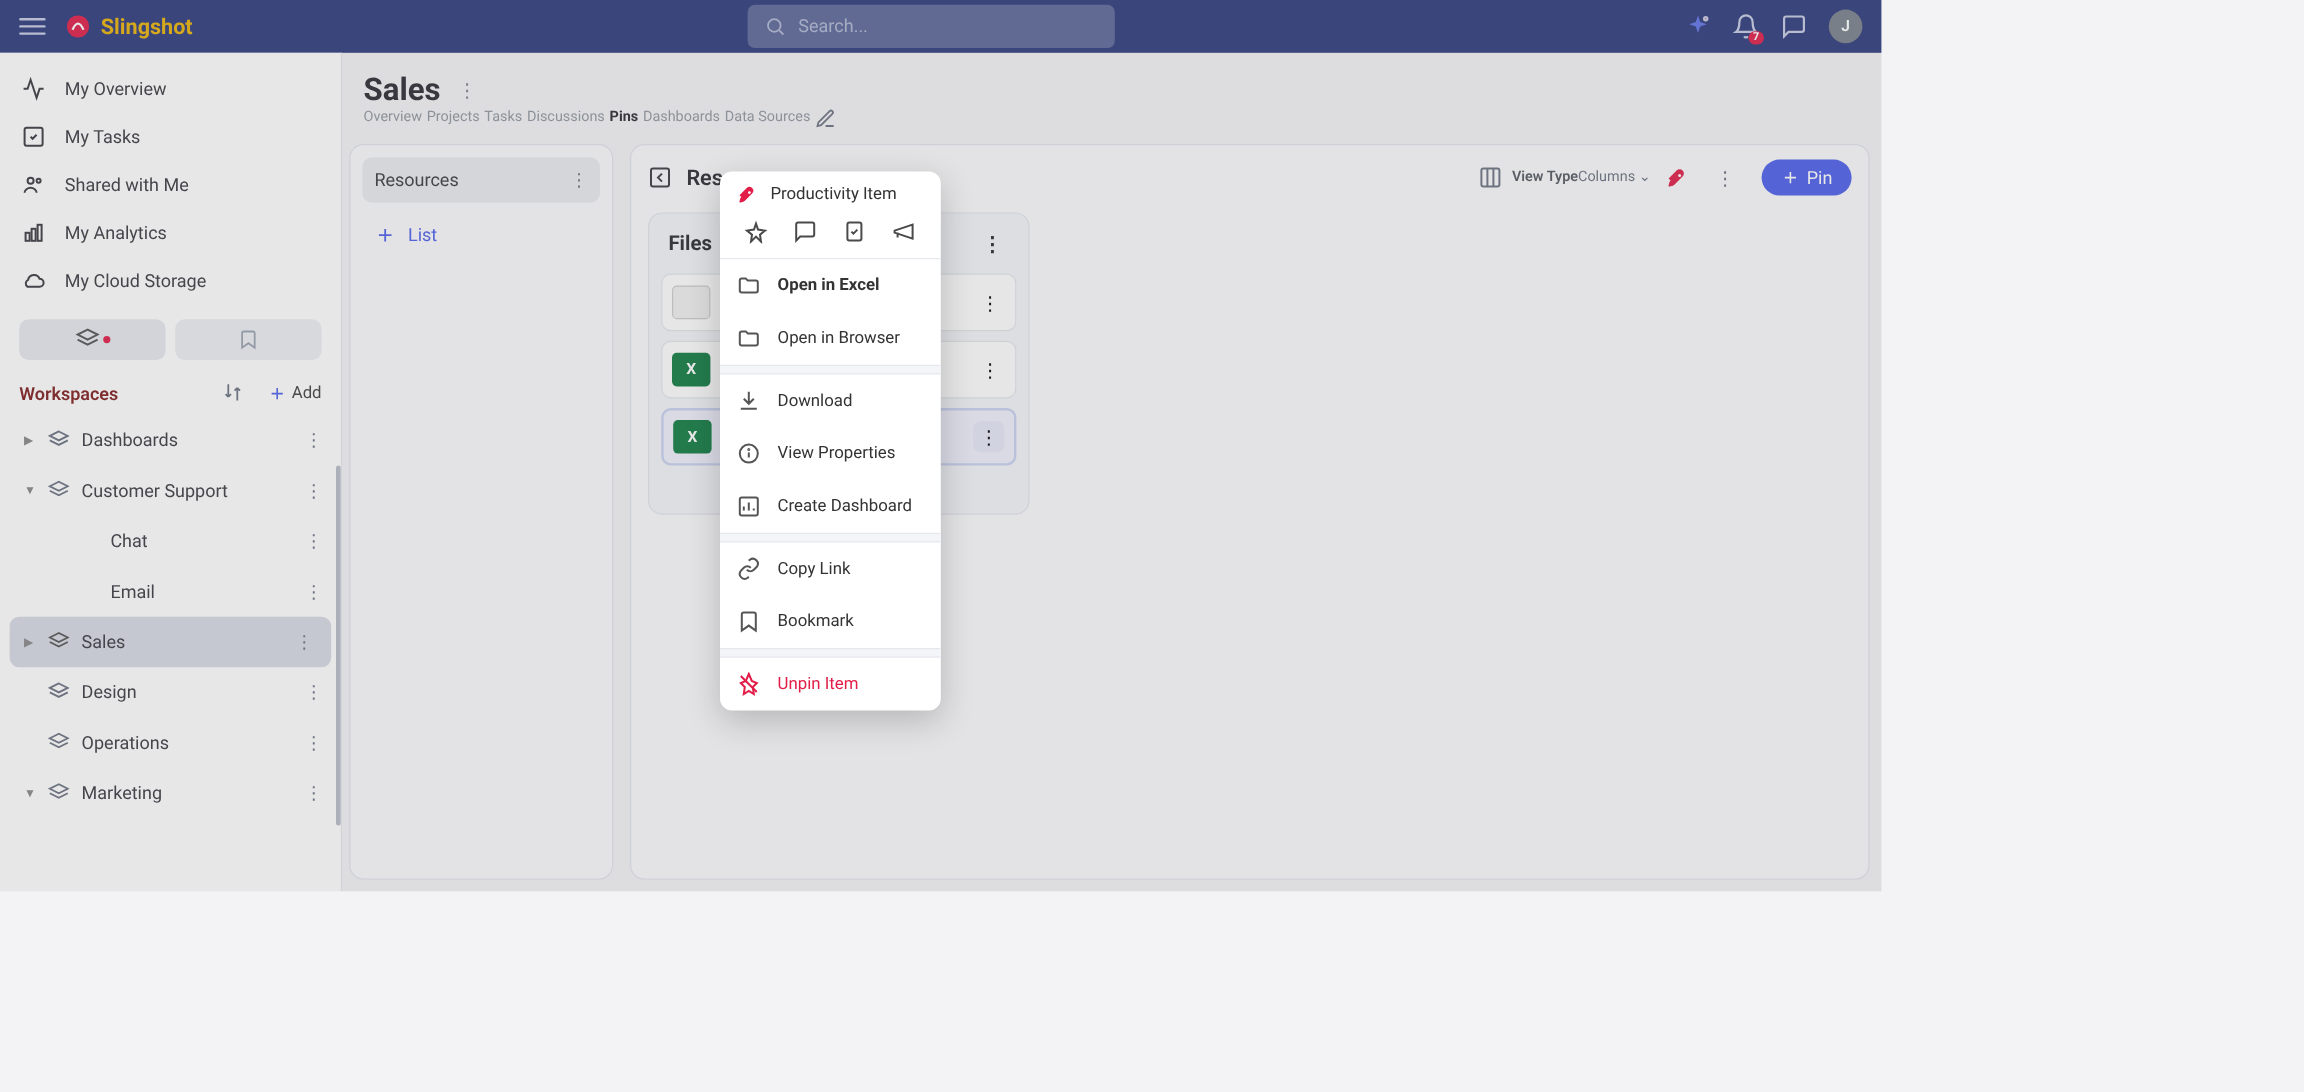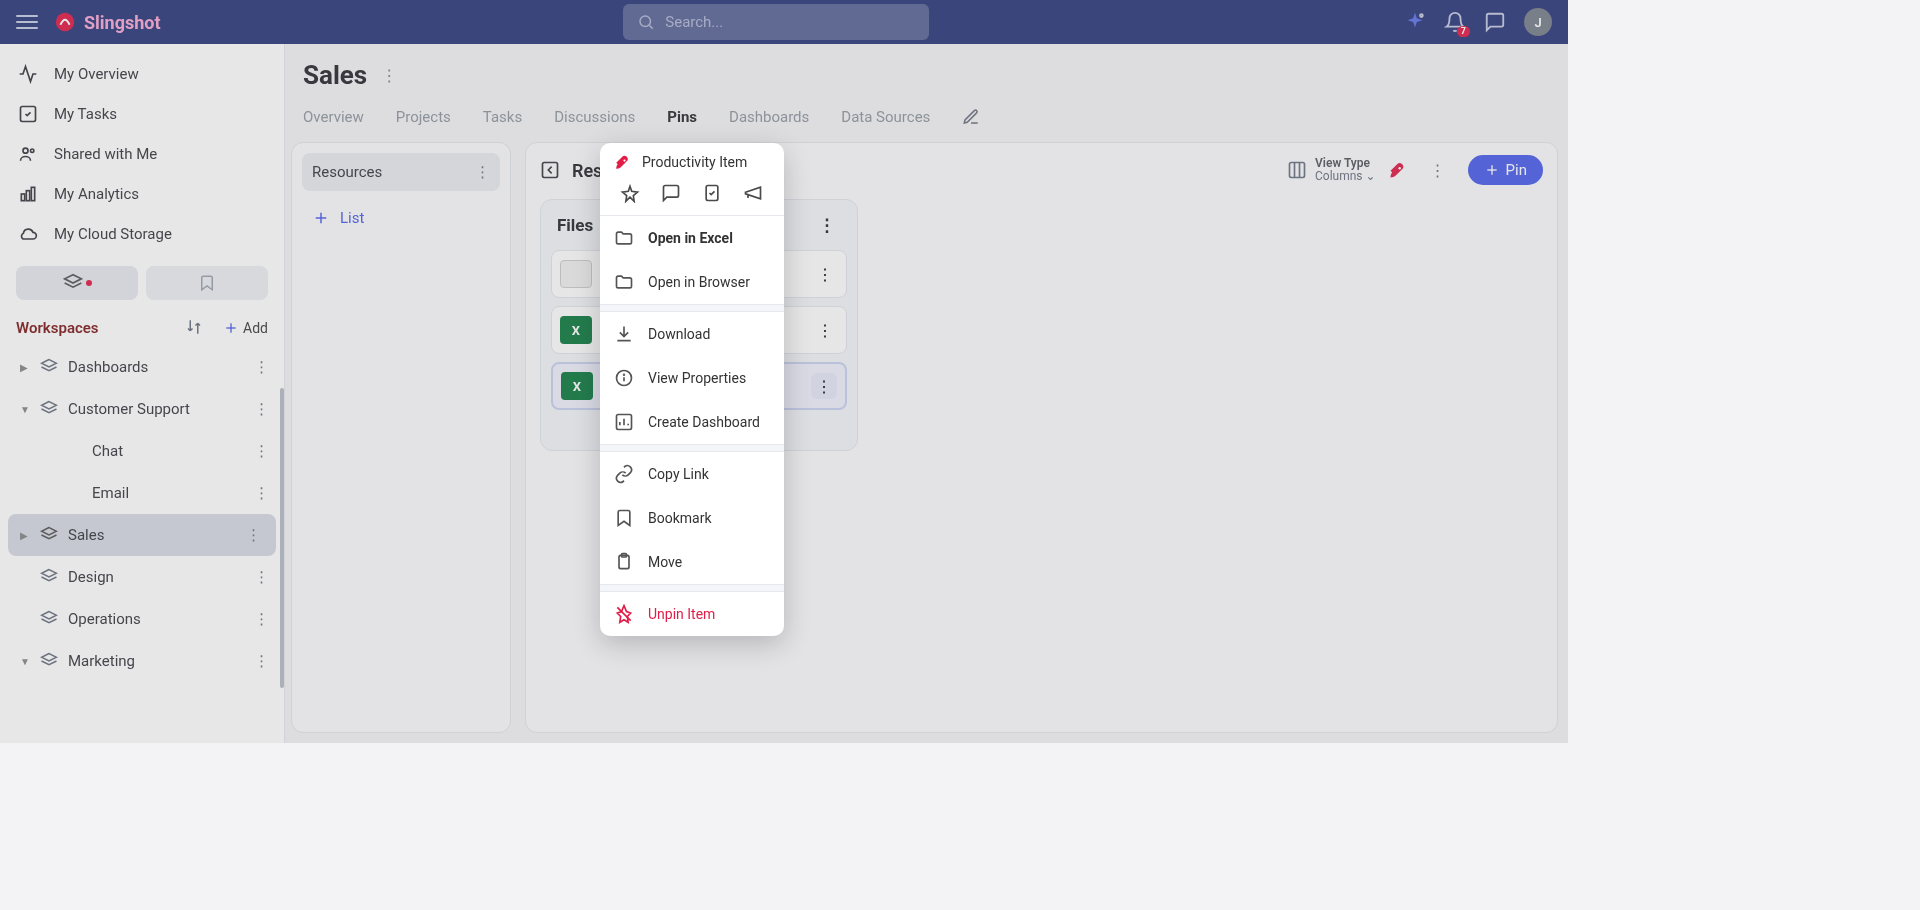--- a/index.html
+++ b/index.html
@@ -4,21 +4,21 @@
 <style>
   * { box-sizing: border-box; margin: 0; padding: 0; font-family: -apple-system, BlinkMacSystemFont, "Segoe UI", Roboto, sans-serif; }
   body { background: #f3f3f5; width: 1568px; height: 743px; overflow: hidden; position: relative; }
 
   
   .header { height: 44px; background: #2c3a7a; display: flex; align-items: center; padding: 0 16px; gap: 16px; }
   .hamburger { width: 22px; height: 22px; display: flex; flex-direction: column; justify-content: center; gap: 4px; cursor: pointer; }
   .hamburger span { height: 2px; background: #c5cbe2; border-radius: 1px; }
   .logo-wrap { display: flex; align-items: center; gap: 8px; }
   .logo-mark { width: 22px; height: 22px; position: relative; }
-  .logo-text { color: #f9a8d4; font-weight: 700; font-size: 18px; }
+  .logo-text { color: #eab308; font-weight: 700; font-size: 18px; }
   .search-wrap { margin: 0 auto; width: 306px; height: 36px; background: #5c6798; border-radius: 6px; display: flex; align-items: center; padding: 0 14px; gap: 10px; }
   .search-wrap input { background: transparent; border: none; outline: none; color: #cfd4e8; font-size: 15px; flex: 1; }
   .search-wrap input::placeholder { color: #b0b7d3; }
   .header-icons { display: flex; align-items: center; gap: 18px; margin-left: 12px; }
   .header-icon { width: 22px; height: 22px; color: #c5cbe2; position: relative; cursor: pointer; }
   .notif-badge { position: absolute; bottom: -4px; right: -4px; background: #e11d48; color: #fff; font-size: 9px; font-weight: 700; border-radius: 8px; padding: 1px 4px; line-height: 1; }
   .avatar { width: 28px; height: 28px; border-radius: 50%; background: #78808a; color: #fff; display: flex; align-items: center; justify-content: center; font-size: 13px; font-weight: 600; }
 
   
   .app { display: flex; height: calc(100% - 44px); }
@@ -45,36 +45,36 @@
   .ws-item .dots { margin-left: auto; width: 18px; height: 18px; color: #6b7280; }
   .ws-item.active { background: #d7dae3; border-radius: 8px; margin: 0 8px; padding-left: 12px; }
   .ws-child { padding-left: 92px; }
   .ws-scroll-thumb { position: absolute; right: 0; top: 42px; width: 4px; height: 300px; background: #b8bcc6; border-radius: 2px; }
 
   
   .main { flex: 1; display: flex; flex-direction: column; position: relative; }
   .page-head { padding: 16px 18px 4px; }
   .page-title-row { display: flex; align-items: center; gap: 14px; }
   .page-title { font-size: 26px; font-weight: 700; color: #2a2a30; }
-  .page-tabs { display: flex; gap: 32px; margin-top: 18px; font-size: 15px; }
+  .page-tabs { display: flex; gap: 4px; font-size: 12px; }
   .page-tab { color: #9198a0; cursor: pointer; padding-bottom: 6px; }
   .page-tab.active { color: #2a2a30; font-weight: 700; }
   .edit-tabs-icon { color: #6b7280; cursor: pointer; }
 
   .board { flex: 1; padding: 6px 10px 10px 6px; display: flex; gap: 14px; }
   .col-nav { width: 220px; border: 1px solid #e1e4ea; border-radius: 12px; background: #fafbfc; padding: 10px; }
   .col-nav-head { display: flex; align-items: center; height: 38px; padding: 0 10px; background: #e8ebee; border-radius: 8px; font-size: 15px; color: #3a3a40; }
   .col-nav-head .dots { margin-left: auto; color: #6b7280; }
   .col-nav-add { display: flex; align-items: center; gap: 10px; margin-top: 10px; padding: 8px 10px; color: #4c5fe8; font-size: 15px; cursor: pointer; }
 
   .col-main { flex: 1; border: 1px solid #e1e4ea; border-radius: 12px; background: #fafbfc; padding: 10px 14px; display: flex; flex-direction: column; }
   .col-head { display: flex; align-items: center; gap: 12px; height: 34px; }
   .col-head-title { font-size: 18px; font-weight: 600; color: #2a2a30; flex: 1; }
   .view-type { display: flex; align-items: center; gap: 8px; margin-left: auto; color: #6b7280; cursor: pointer; }
-  .view-type-text { display: flex; flex-direction: column; line-height: 1.1; }
+  .view-type-text { display: flex; flex-direction: row; line-height: 1.1; }
   .view-type-text .t { font-size: 12px; font-weight: 600; color: #55585e; }
   .view-type-text .s { font-size: 12px; }
   .rocket-icon { width: 20px; height: 20px; cursor: pointer; }
   .pin-btn { display: flex; align-items: center; gap: 6px; background: #4c5fe8; color: #fff; border-radius: 20px; padding: 6px 16px; font-size: 15px; cursor: pointer; margin-left: 10px; }
 
   .files-card { width: 318px; border: 1px solid #e1e4ea; border-radius: 12px; background: #f3f5f8; margin-top: 12px; padding-bottom: 8px; }
   .files-head { display: flex; align-items: center; height: 50px; padding: 0 16px; font-size: 17px; font-weight: 700; color: #2a2a30; }
   .files-head .dots-box { margin-left: auto; width: 28px; height: 28px; border-radius: 8px; display: flex; align-items: center; justify-content: center; }
   .file-row { margin: 0 10px 8px; height: 48px; background: #fefefe; border: 1px solid #e2e5eb; border-radius: 8px; display: flex; align-items: center; padding: 0 8px 0 8px; gap: 10px; cursor: pointer; }
   .file-row.selected { border: 2px solid #c9d1ef; background: #eef0fb; }
@@ -512,29 +512,20 @@
       <span>Copy Link</span>
     </div>
   <div class="pop-item">
       <span class="pico">
         <svg viewBox="0 0 24 24" width="20" height="20" stroke="#555" fill="none" stroke-width="2">
           <path d="M19 21l-7-5-7 5V5a2 2 0 012-2h10a2 2 0 012 2z"></path>
         </svg>
       </span>
       <span>Bookmark</span>
     </div>
-  <div class="pop-item">
-      <span class="pico">
-        <svg viewBox="0 0 24 24" width="20" height="20" stroke="#555" fill="none" stroke-width="2">
-          <rect x="6" y="4" width="12" height="16" rx="2"></rect>
-          <rect x="9" y="2" width="6" height="4" rx="1"></rect>
-        </svg>
-      </span>
-      <span>Move</span>
-    </div>
   <div class="pop-group-sep"></div>
   <div class="pop-item danger">
       <span class="pico">
         <svg viewBox="0 0 24 24" width="20" height="20" stroke="#e11d48" fill="none" stroke-width="2">
           <path d="M12 2l3 7 5 2-4 4 1 7-5-3-5 3 1-7-4-4 5-2z"></path>
           <line x1="4" y1="4" x2="20" y2="20"></line>
         </svg>
       </span>
       <span>Unpin Item</span>
     </div>

